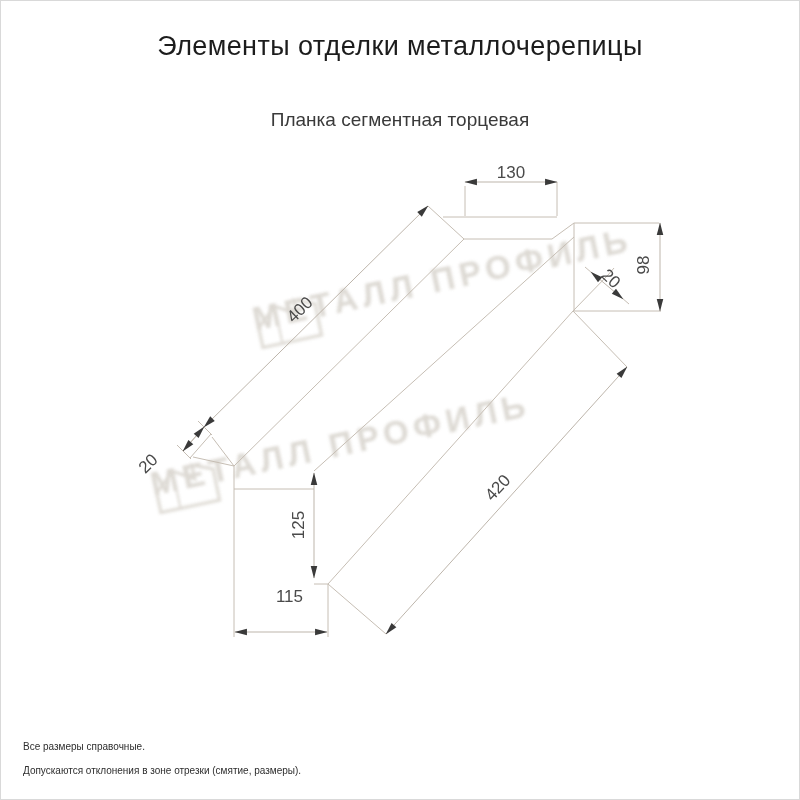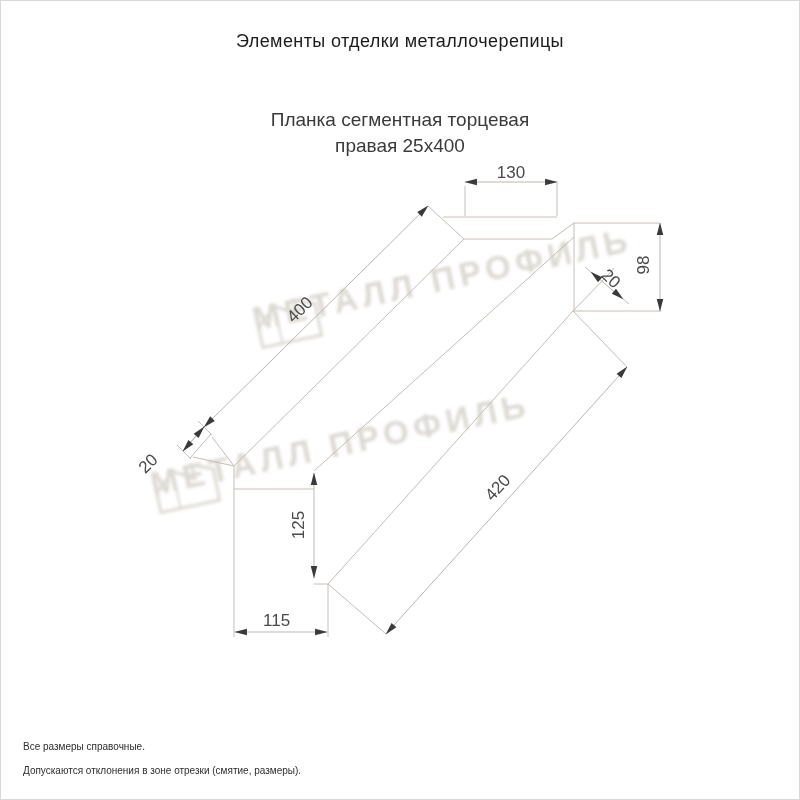--- a/index.html
+++ b/index.html
@@ -3,21 +3,21 @@
 <meta charset="utf-8">
 <style>
   html,body{margin:0;padding:0;background:#fff;}
   #canvas{
     position:relative;width:798px;height:798px;
     border:1px solid #d9d9d9;background:#fff;overflow:hidden;
     font-family:"Liberation Sans", sans-serif;
   }
   .title{
     position:absolute;top:30px;left:0;width:100%;text-align:center;
-    font-size:18px;color:#1c1c1c;letter-spacing:.4px;font-weight:400;
+    font-size:27px;color:#1c1c1c;letter-spacing:.4px;font-weight:400;
   }
   .subtitle{
     position:absolute;top:106px;left:0;width:100%;text-align:center;
     font-size:19px;line-height:26px;color:#3a3a3a;font-weight:400;
   }
   .dim-label{
     position:absolute;font-size:17px;color:#4a4a4a;white-space:nowrap;
     transform-origin:center center;
   }
   .footer{
@@ -111,35 +111,34 @@
       <line x1="313" y1="472" x2="313" y2="577"></line>
       <line x1="234" y1="631" x2="326" y2="631"></line>
       <line x1="385" y1="633" x2="626" y2="366"></line>
     </g>
   </svg>
 
   <div class="title">Элементы отделки металлочерепицы</div>
 
   <div class="subtitle">
     <div>Планка сегментная торцевая</div>
-    <div>правая 25х400</div>
   </div>
 
   <div class="dim-label" style="left:488px;top:162px;width:44px;text-align:center;">130</div>
 
   <div class="dim-label" style="left:634px;top:254px;transform:rotate(-90deg);">98</div>
 
   <div class="dim-label" style="left:600px;top:268px;transform:rotate(43deg);">20</div>
 
   <div class="dim-label" style="left:285px;top:299px;transform:rotate(-44deg);">400</div>
 
   <div class="dim-label" style="left:138px;top:453px;transform:rotate(-44deg);">20</div>
 
   <div class="dim-label" style="left:284px;top:514px;transform:rotate(-90deg);">125</div>
 
-  <div class="dim-label" style="left:262px;top:610px;width:40px;text-align:left;">115</div>
+  <div class="dim-label" style="left:262px;top:586px;width:40px;text-align:right;">115</div>
 
   <div class="dim-label" style="left:483px;top:477px;transform:rotate(-47deg);">420</div>
 
   <div class="footer" style="top:740px;">Все размеры справочные.</div>
   <div class="footer" style="top:764px;">Допускаются отклонения в зоне отрезки (смятие, размеры).</div>
 
 </div>
 
 </body></html>

